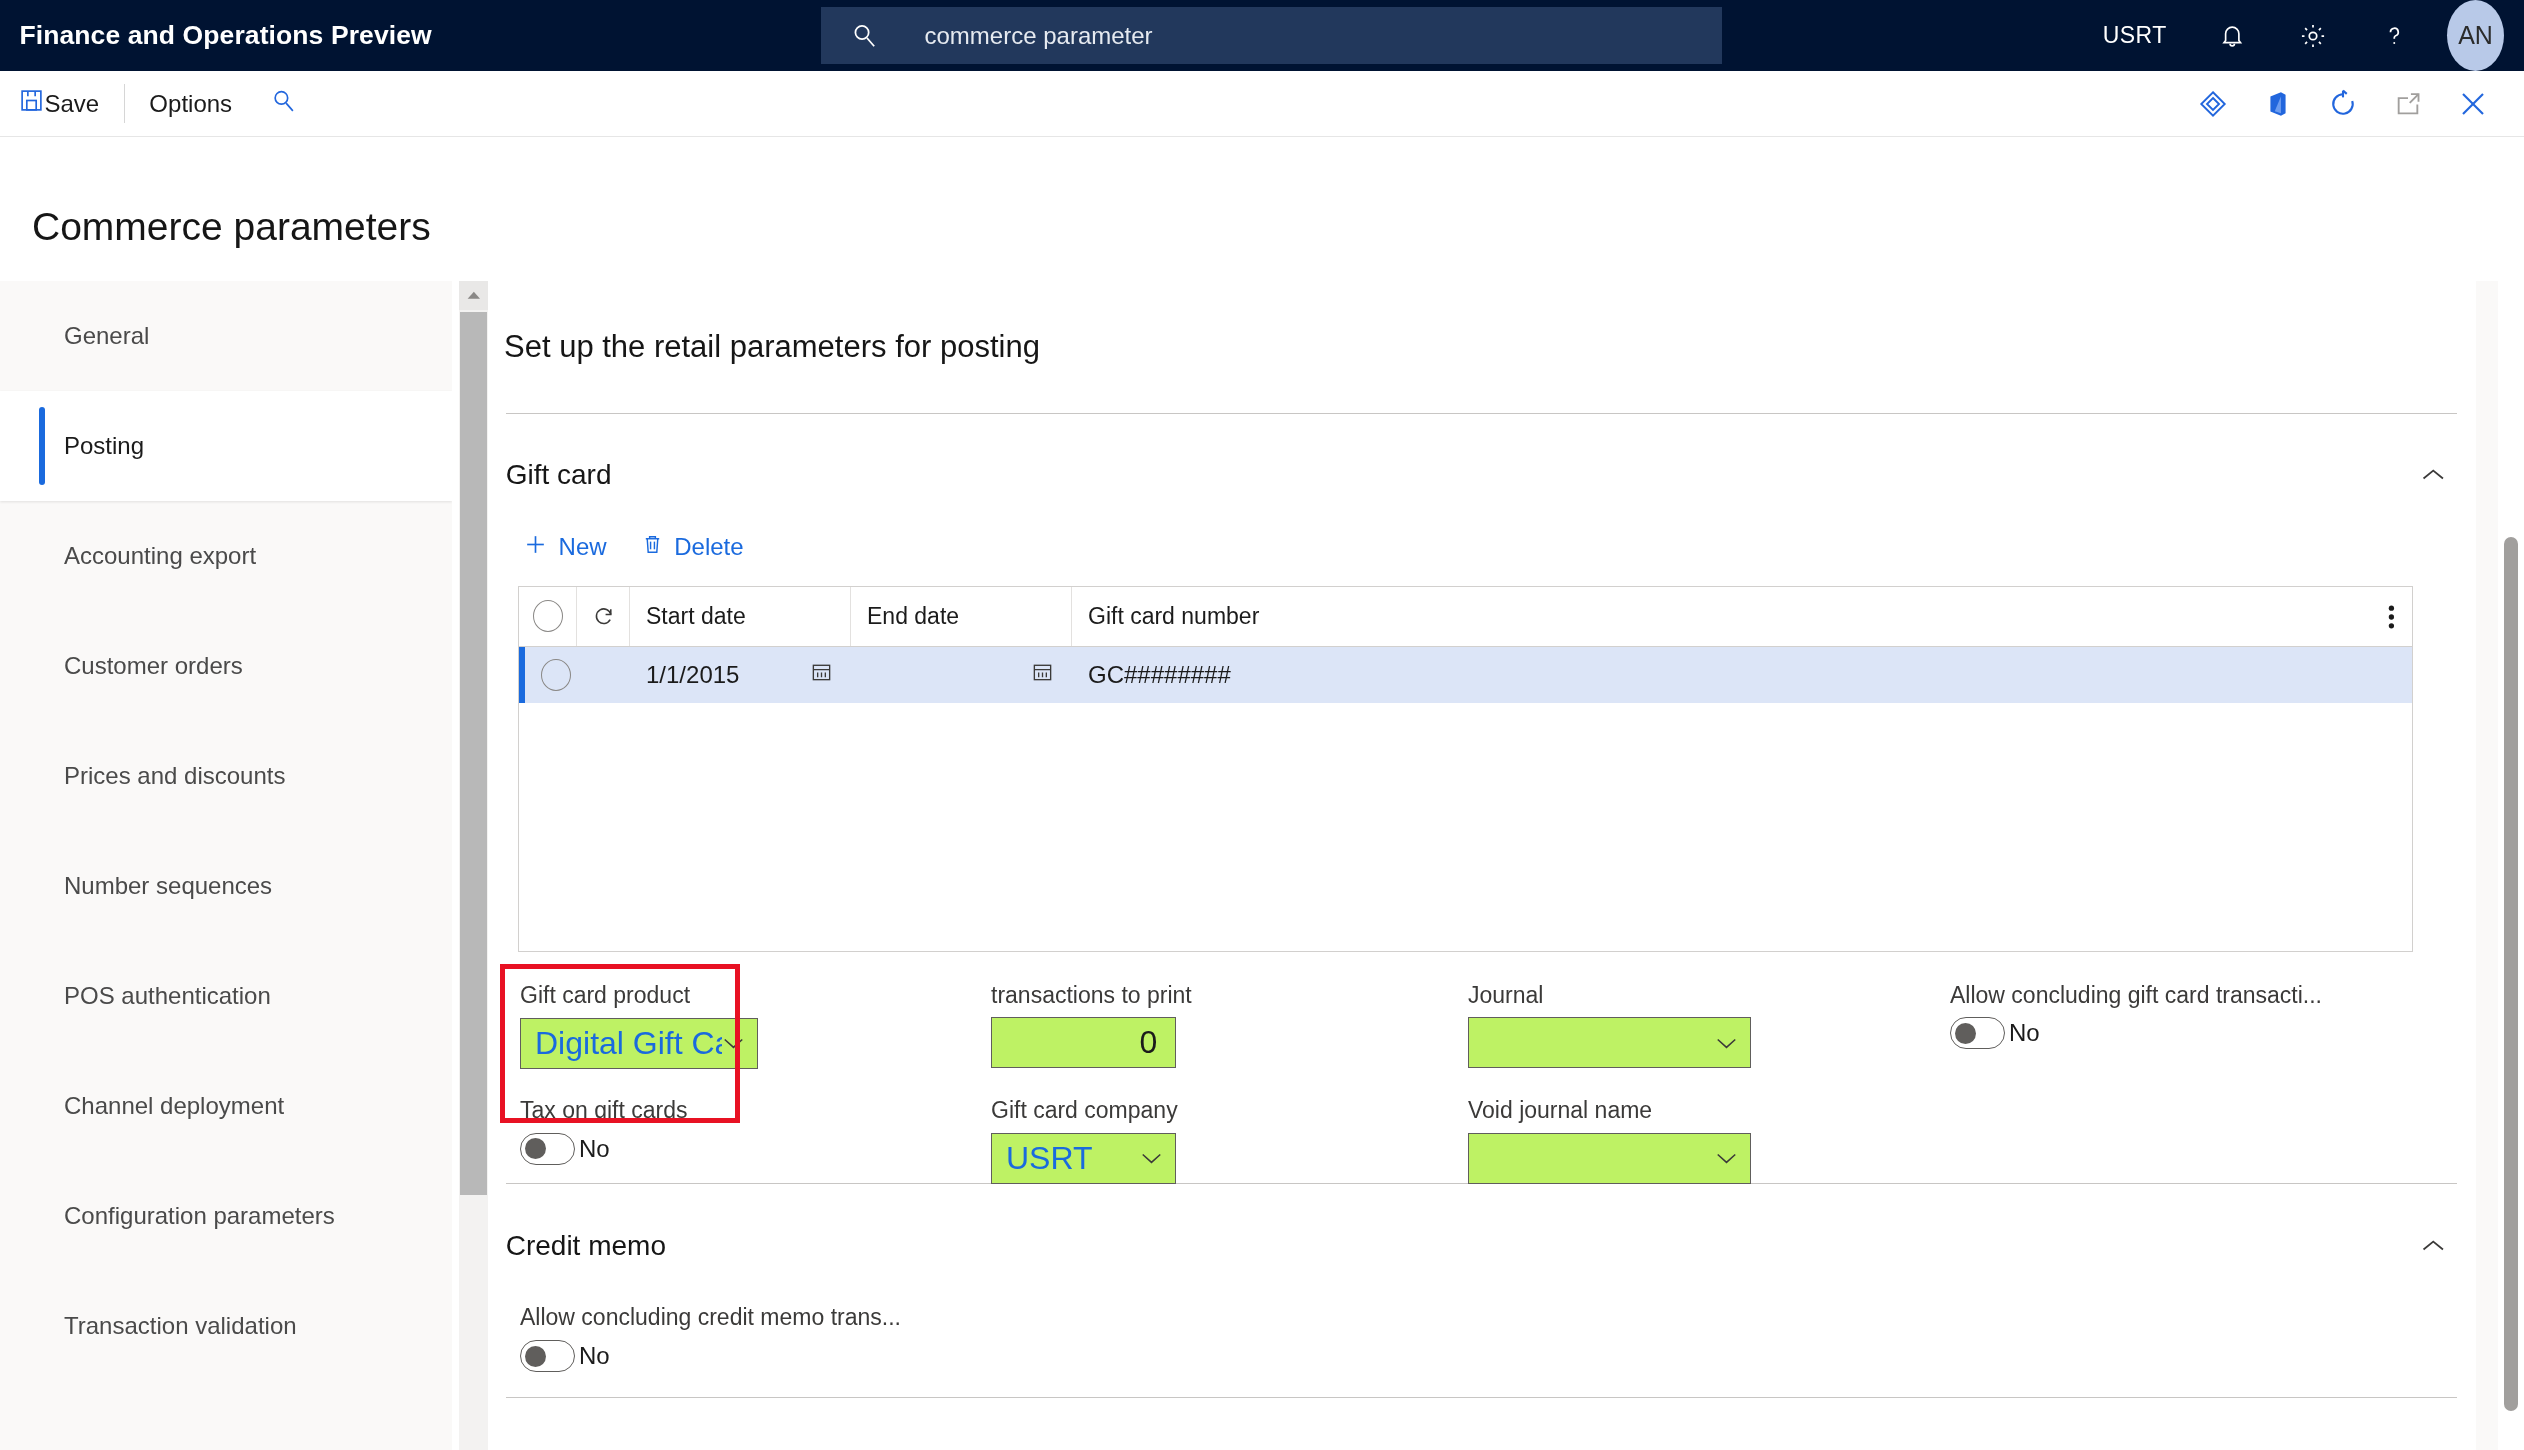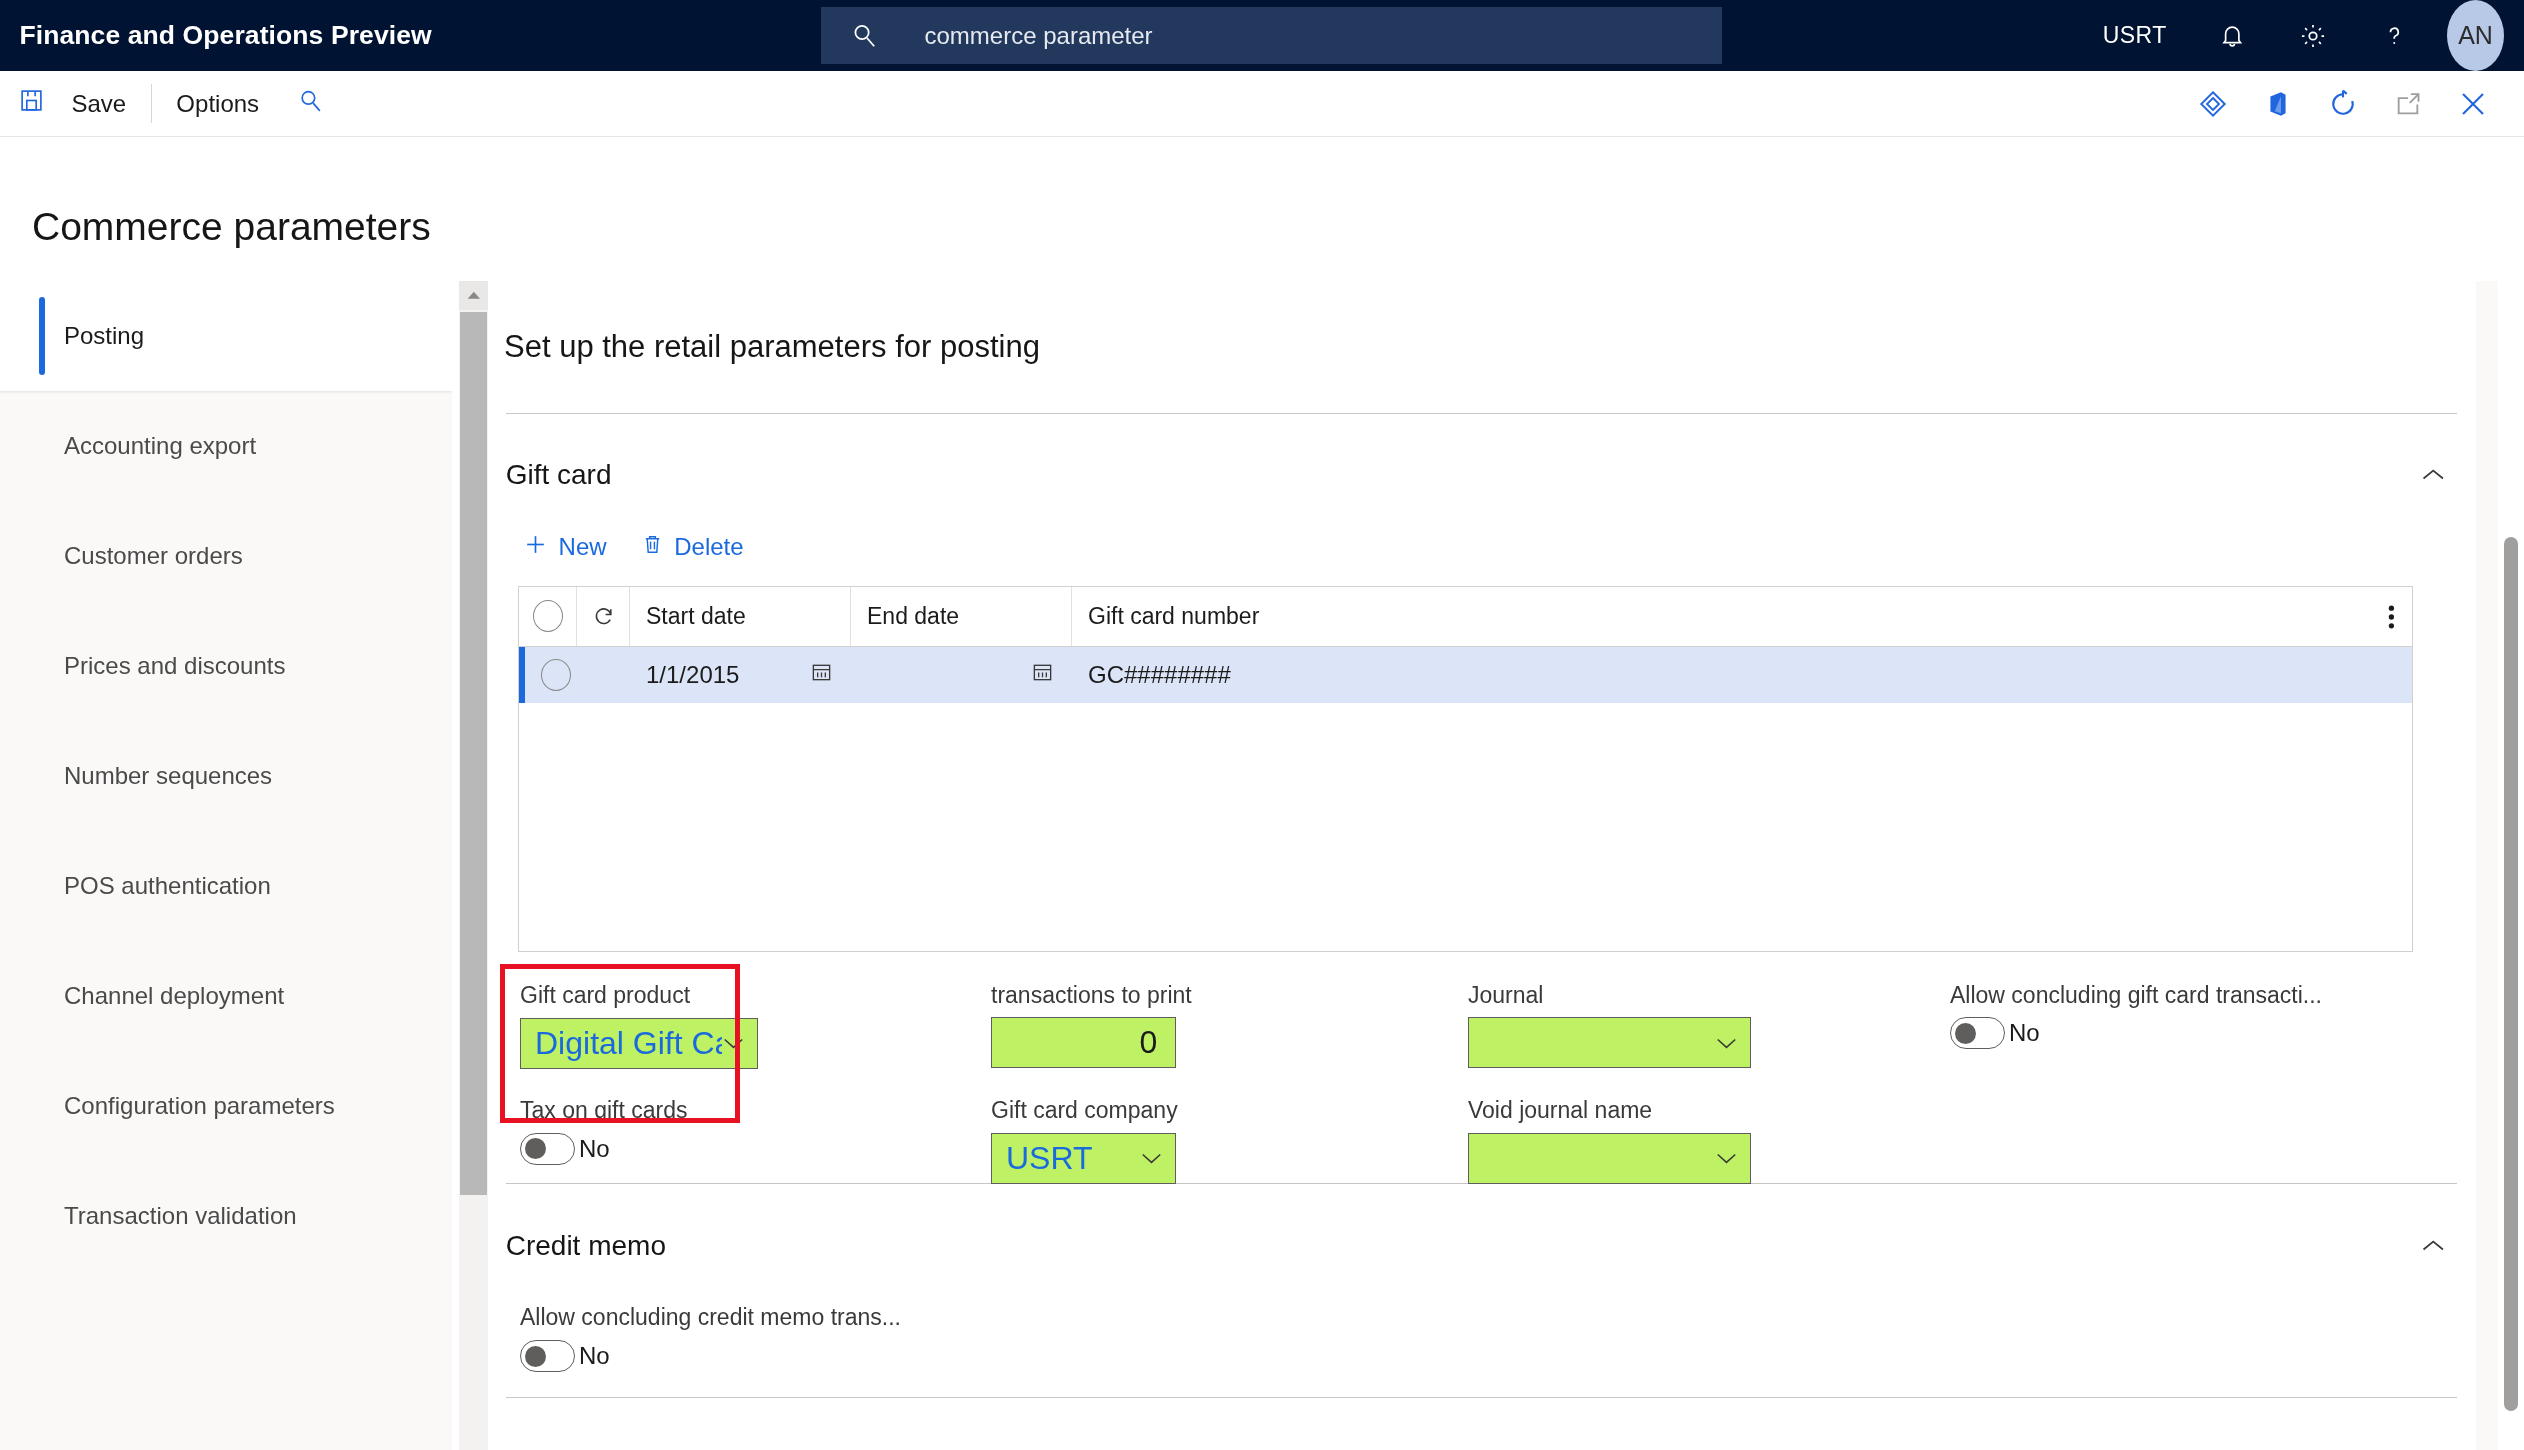--- a/index.html
+++ b/index.html
@@ -54,21 +54,21 @@
 
   
   .cmdbar {
     position: absolute; top: 71px; left: 0;
     width: 2525px; height: 66px;
     background: #ffffff;
     border-bottom: 0.9px solid #e6e6e6;
     display: flex; align-items: center;
   }
   .cmd-item {
-    display: flex; align-items: center; gap: 27px;
+    display: flex; align-items: center; gap: 0;
     font-size: 24px; color: #1b1b1b;
     padding: 0 19.4px; height: 53px; cursor: pointer;
   }
   .cmd-sep { width: 0.9px; height: 39px; background: #d6d6d6; margin: 0 5.3px; }
   .cmd-right {
     position: absolute; right: 19.4px; top: 0; height: 66px;
     display: flex; align-items: center; gap: 0;
   }
   .cmd-right > div {
     width: 65px; height: 66px;
@@ -322,20 +322,23 @@
         <line x1="4" y1="4" x2="20" y2="20"></line>
           <line x1="20" y1="4" x2="4" y2="20"></line>
       </svg>
     </div>
   </div>
 </div>
 
 <div class="page-title">Commerce parameters</div>
 
 <div class="leftpane">
+  <div class="nav-item">
+      <span>General</span>
+    </div>
   <div class="nav-item selected">
       <span>Posting</span>
     </div>
   <div class="nav-item">
       <span>Accounting export</span>
     </div>
   <div class="nav-item">
       <span>Customer orders</span>
     </div>
   <div class="nav-item">

